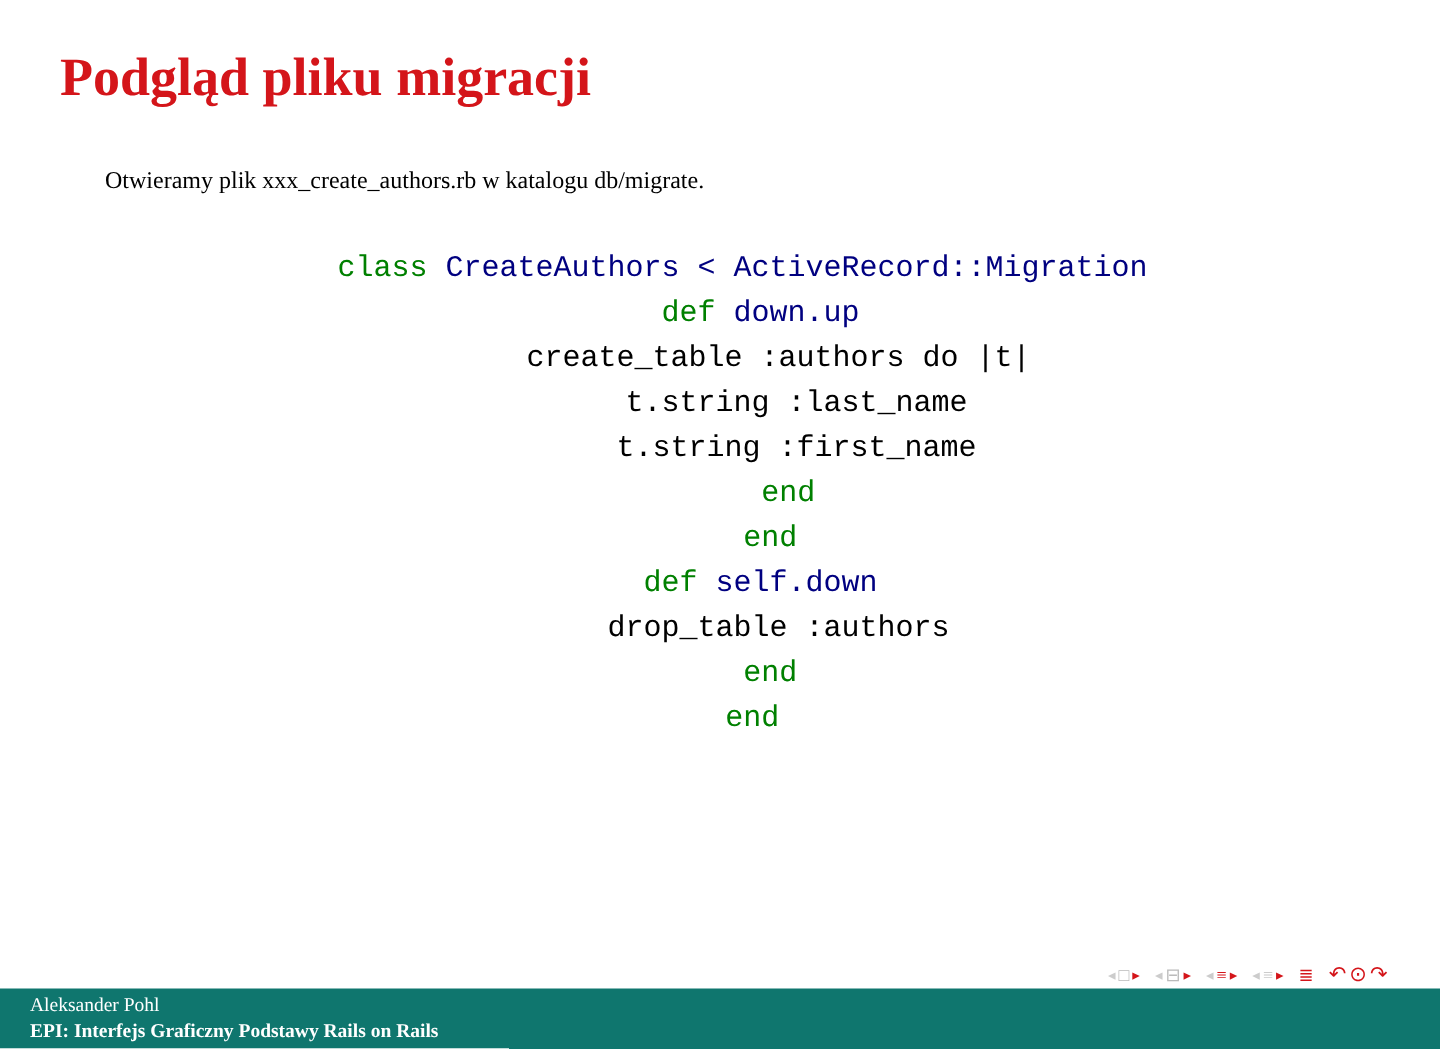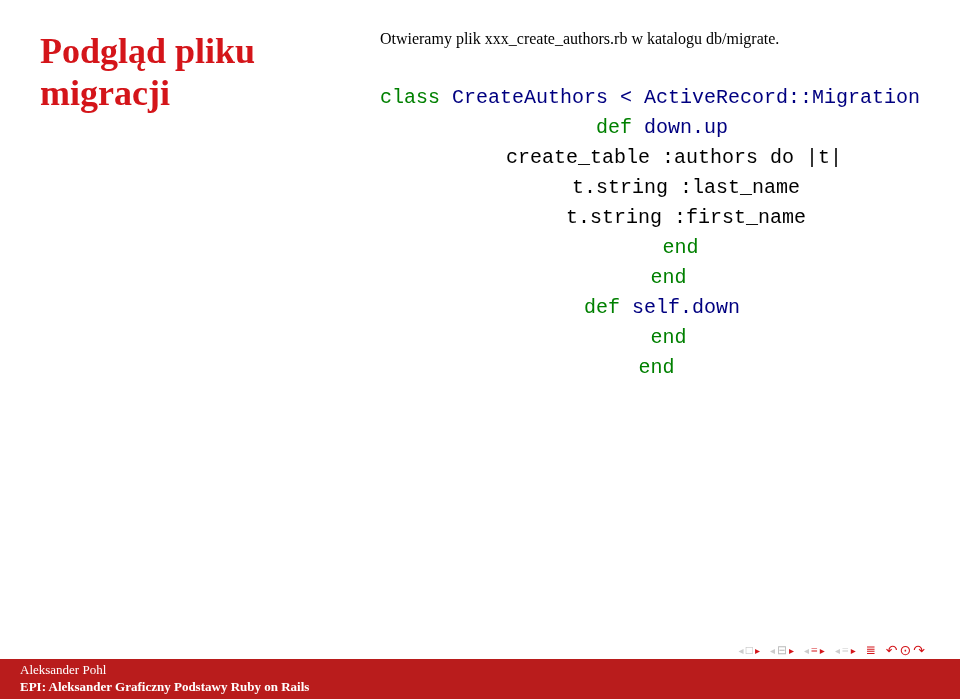--- a/index.html
+++ b/index.html
@@ -13,21 +13,21 @@
       background: #ffffff;
       font-family: Georgia, 'Times New Roman', serif;
       position: relative;
       overflow: hidden;
     }
     .slide {
       width: 100%;
       height: 100%;
       padding: 30px 40px 4px 40px;
       display: flex;
-      flex-direction: row;
+      flex-direction: column;
     }
     .title {
       font-size: 36px;
       font-weight: bold;
       color: #d4151a;
       margin-bottom: 40px;
       text-align: left;
     }
     .intro-text {
       font-size: 16px;
@@ -52,21 +52,21 @@
     .type-name { color: #000080; }
     .kw-def { color: #008000; }
     .method-name { color: #000080; }
     .kw-end { color: #008000; margin-left: 13px; }
     .plain { color: #000000; }
     .footer {
       position: absolute;
       bottom: 0;
       left: 0;
       right: 0;
-      background: #b91c1c;
+      background: #0f766e;
       color: #ffffff;
       padding: 3px 20px 3px 20px;
       font-size: 13px;
       line-height: 1.3;
     }
     .footer-author {
       display: block;
     }
     .footer-subtitle {
       display: block;
@@ -123,20 +123,21 @@
     <div class="code-block">
       <div class="code-line"><span class="kw-class">class</span><span class="type-name"> CreateAuthors &lt; ActiveRecord::Migration</span></div>
       <div class="code-line"><span class="kw-def">  def</span><span class="method-name"> down.up</span></div>
       <div class="code-line plain">    create_table :authors do |t|</div>
       <div class="code-line plain">      t.string :last_name</div>
       <div class="code-line plain">      t.string :first_name</div>
       <div class="code-line kw-end">    end</div>
       <div class="code-line kw-end">  end</div>
       <div class="code-line plain"></div>
       <div class="code-line"><span class="kw-def">  def</span><span class="method-name"> self.down</span></div>
+      <div class="code-line plain">    drop_table :authors</div>
       <div class="code-line kw-end">  end</div>
       <div class="code-line kw-end">end</div>
     </div>
   </div>
 
   <div class="nav-icons">
     <span class="nav-group">
       <span class="nav-arrow-back">◂</span>
       <span class="nav-symbol">□</span>
       <span class="nav-arrow">▸</span>
@@ -159,15 +160,15 @@
     <span class="nav-lines">≣</span>
     <span class="nav-group">
       <span class="nav-circle">↶</span>
       <span class="nav-circle">⊙</span>
       <span class="nav-circle">↷</span>
     </span>
   </div>
 
   <div class="footer">
     <span class="footer-author">Aleksander Pohl</span>
-    <span class="footer-subtitle">EPI: Aleksander Graficzny Podstawy Ruby on Rails</span>
+    <span class="footer-subtitle">EPI: Interfejs Graficzny Podstawy Rails on Rails</span>
   </div>
 </div>
 
 </body></html>

